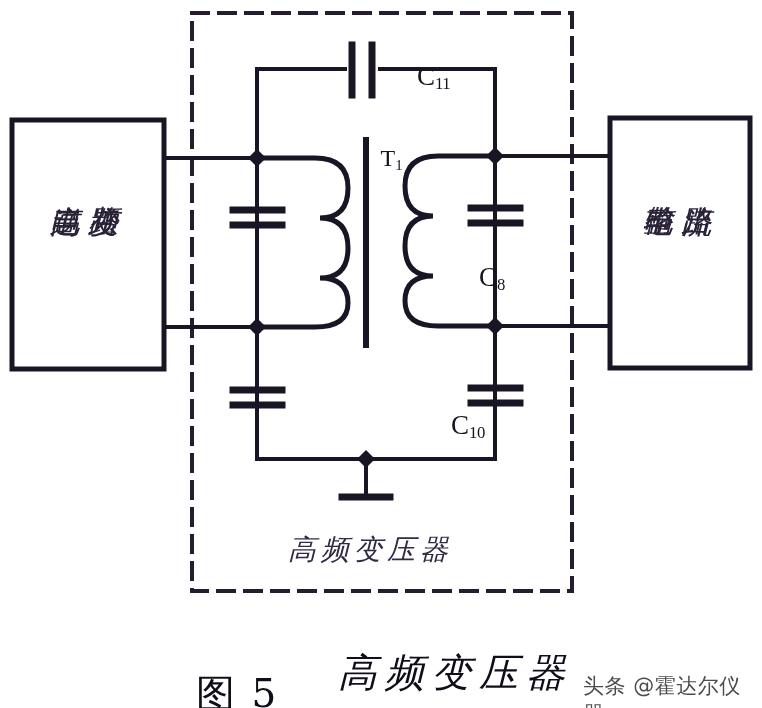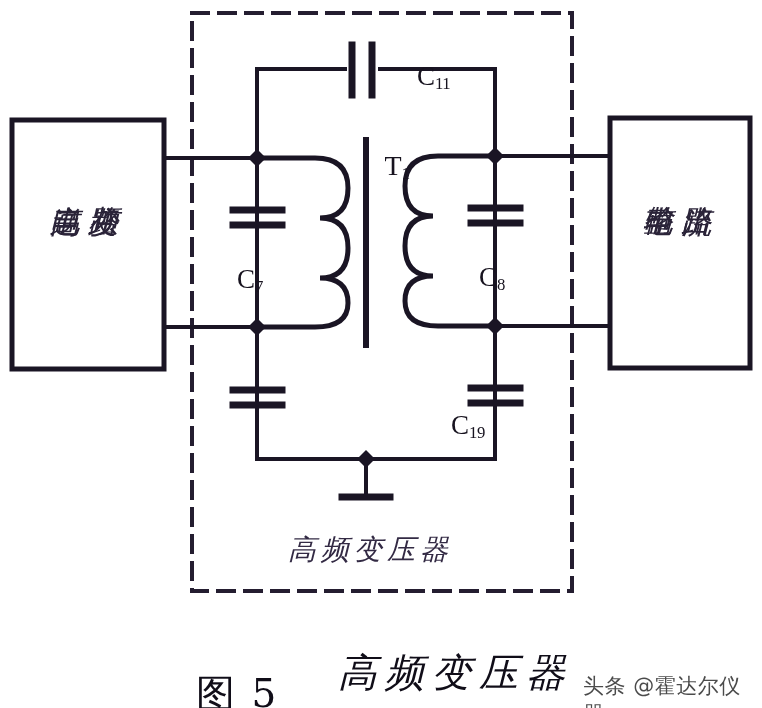--- a/index.html
+++ b/index.html
@@ -37,21 +37,21 @@
     font-size: 27px;
     font-style: normal;
     letter-spacing: 0px;
     color: #17131f;
   }
   .ref sub {
     font-size: 0.62em;
     vertical-align: -0.25em;
     letter-spacing: -0.5px;
   }
-  .ref-small { font-size: 28px; }
+  .ref-small { font-size: 24px; }
   
   .cjk {
     font-family: "DejaVu Sans", "Liberation Sans", sans-serif;
     color: #2a2338;
     letter-spacing: 0px;
     font-style: italic;
   }
   .block-label {
     position: absolute;
     display: flex;
@@ -161,31 +161,28 @@
   </div>
 
   <div class="lbl ref" style="left:390px; top:30px;">
     <span>C</span><sub>11</sub>
   </div>
 
   <div class="lbl ref ref-small" style="left:357px; top:118px;">
     <span>T</span><sub>1</sub>
   </div>
 
-  <div class="lbl ref" style="left:210px; top:233px;">
-    <span>C</span><sub>7</sub>
-  </div>
 
   <div class="lbl ref" style="left:452px; top:231px;">
     <span>C</span><sub>8</sub>
   </div>
 
 
   <div class="lbl ref" style="left:424px; top:379px;">
-    <span>C</span><sub>19</sub>
+    <span>C</span><sub>10</sub>
   </div>
 
   <div class="box-caption cjk" style="left:288px; top:531px;">高频变压器</div>
 
   <div class="fig-caption" style="left:196px; top:667px;">图 5</div>
 
   <div class="fig-caption cjk" style="left:338px; top:646px; letter-spacing:8px;">高频变压器</div>
 
   <div class="watermark" style="left:583px; top:672px;">头条 @霍达尔仪器</div>
 

